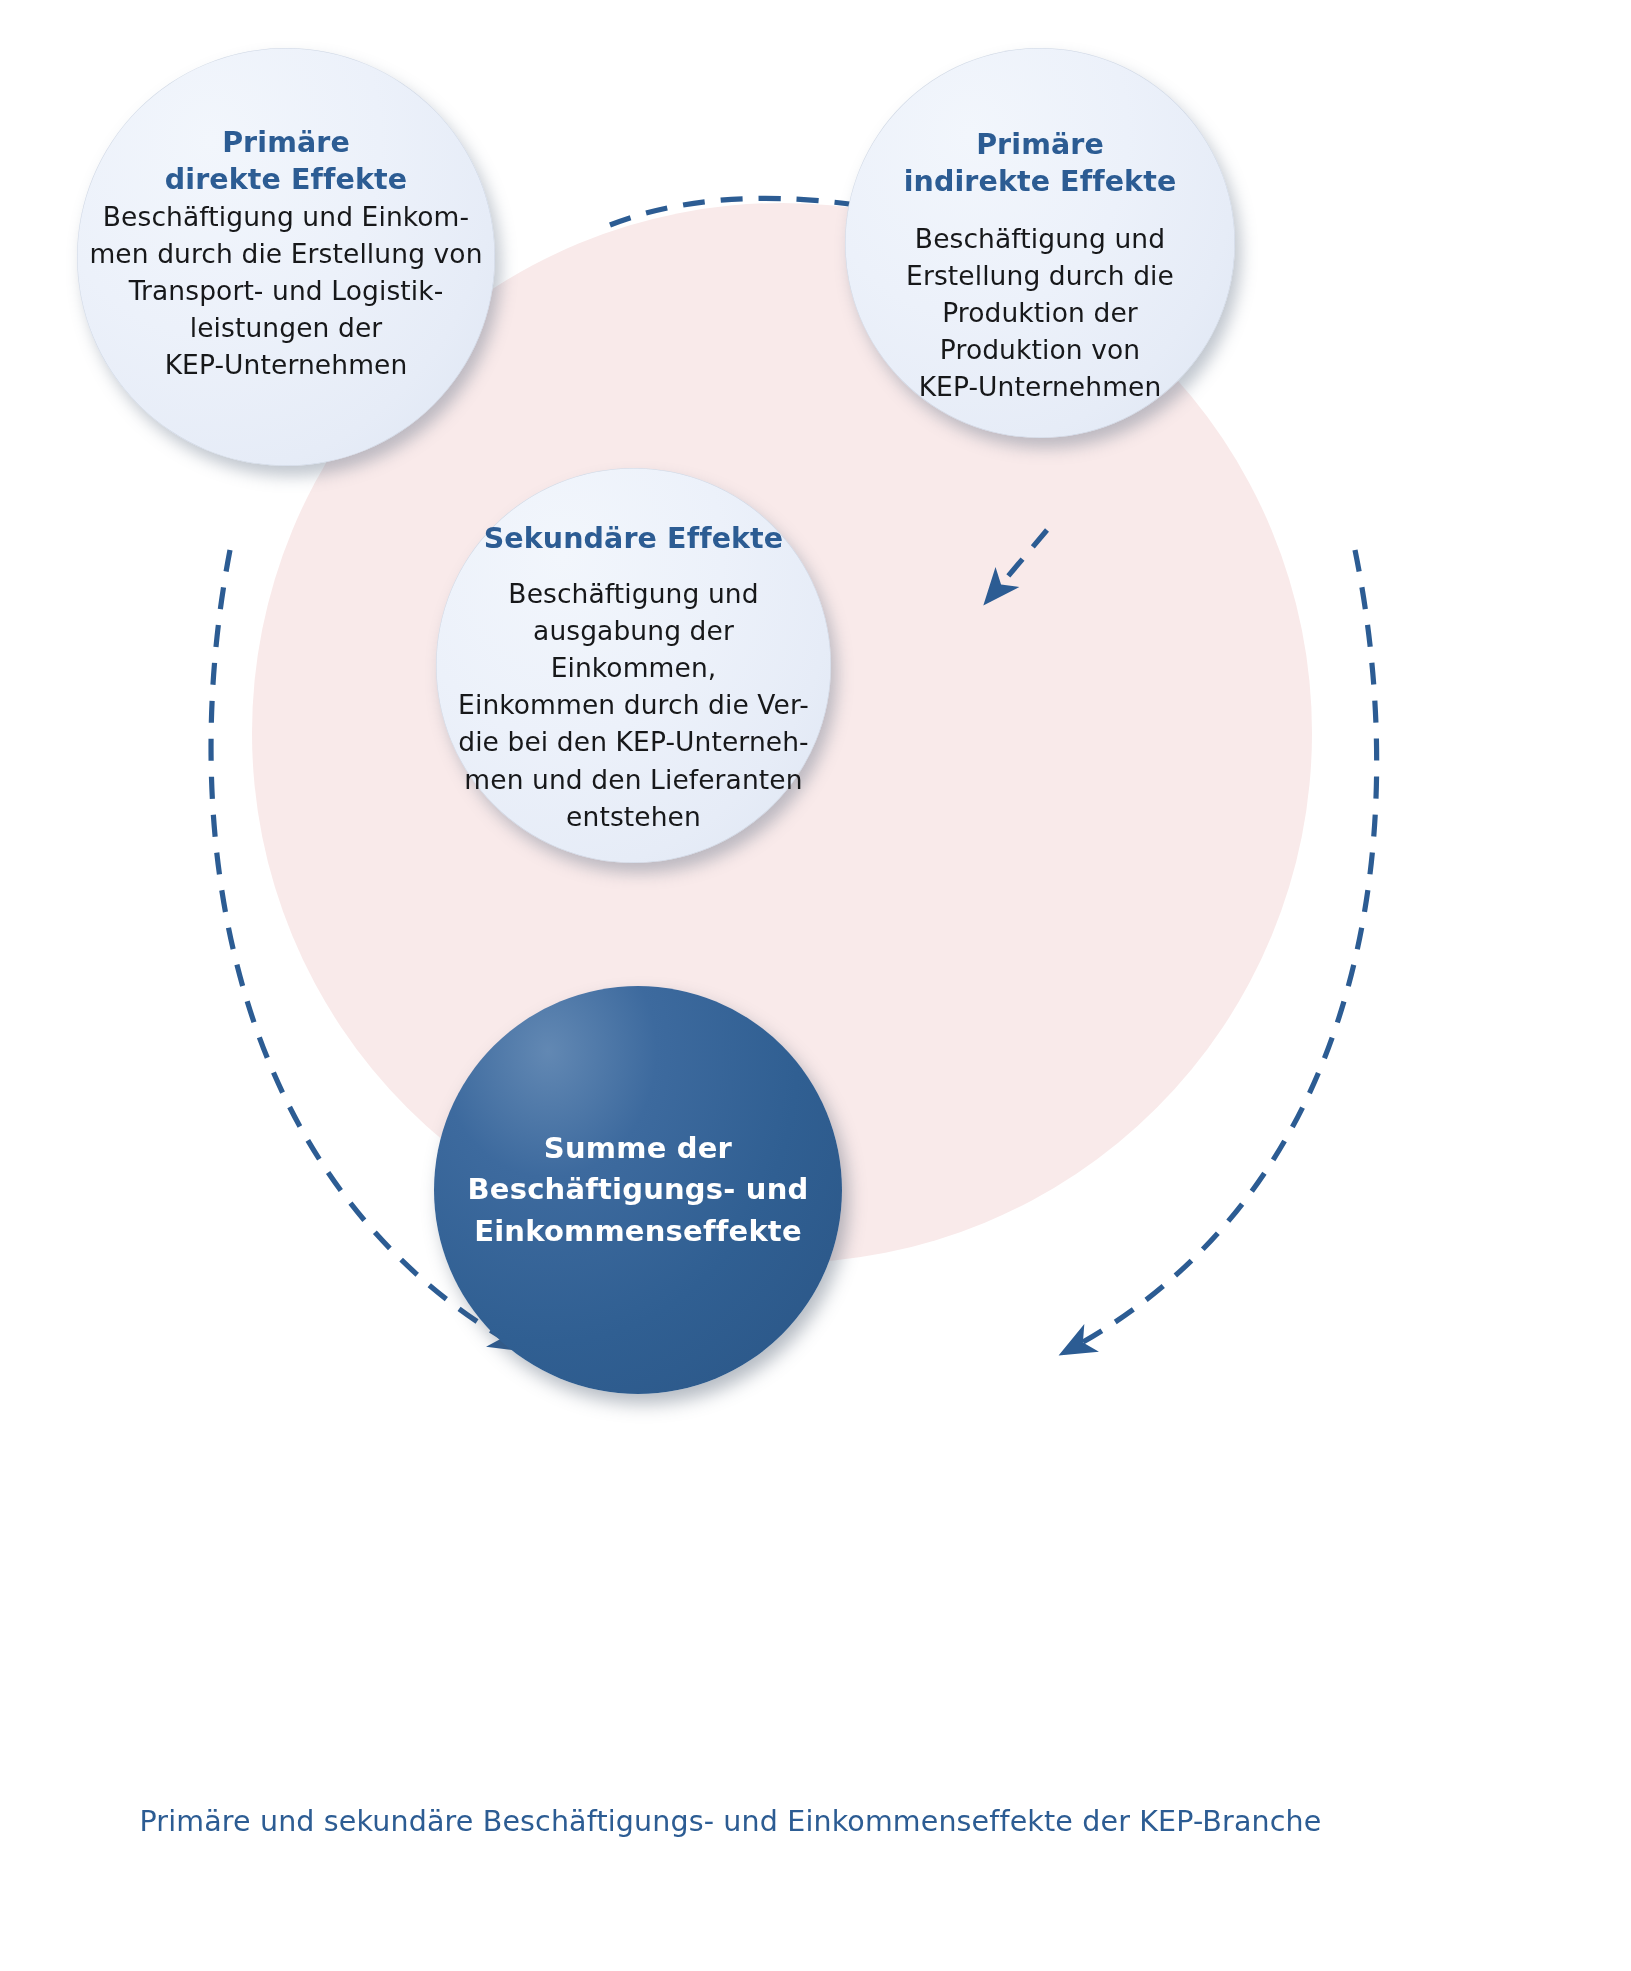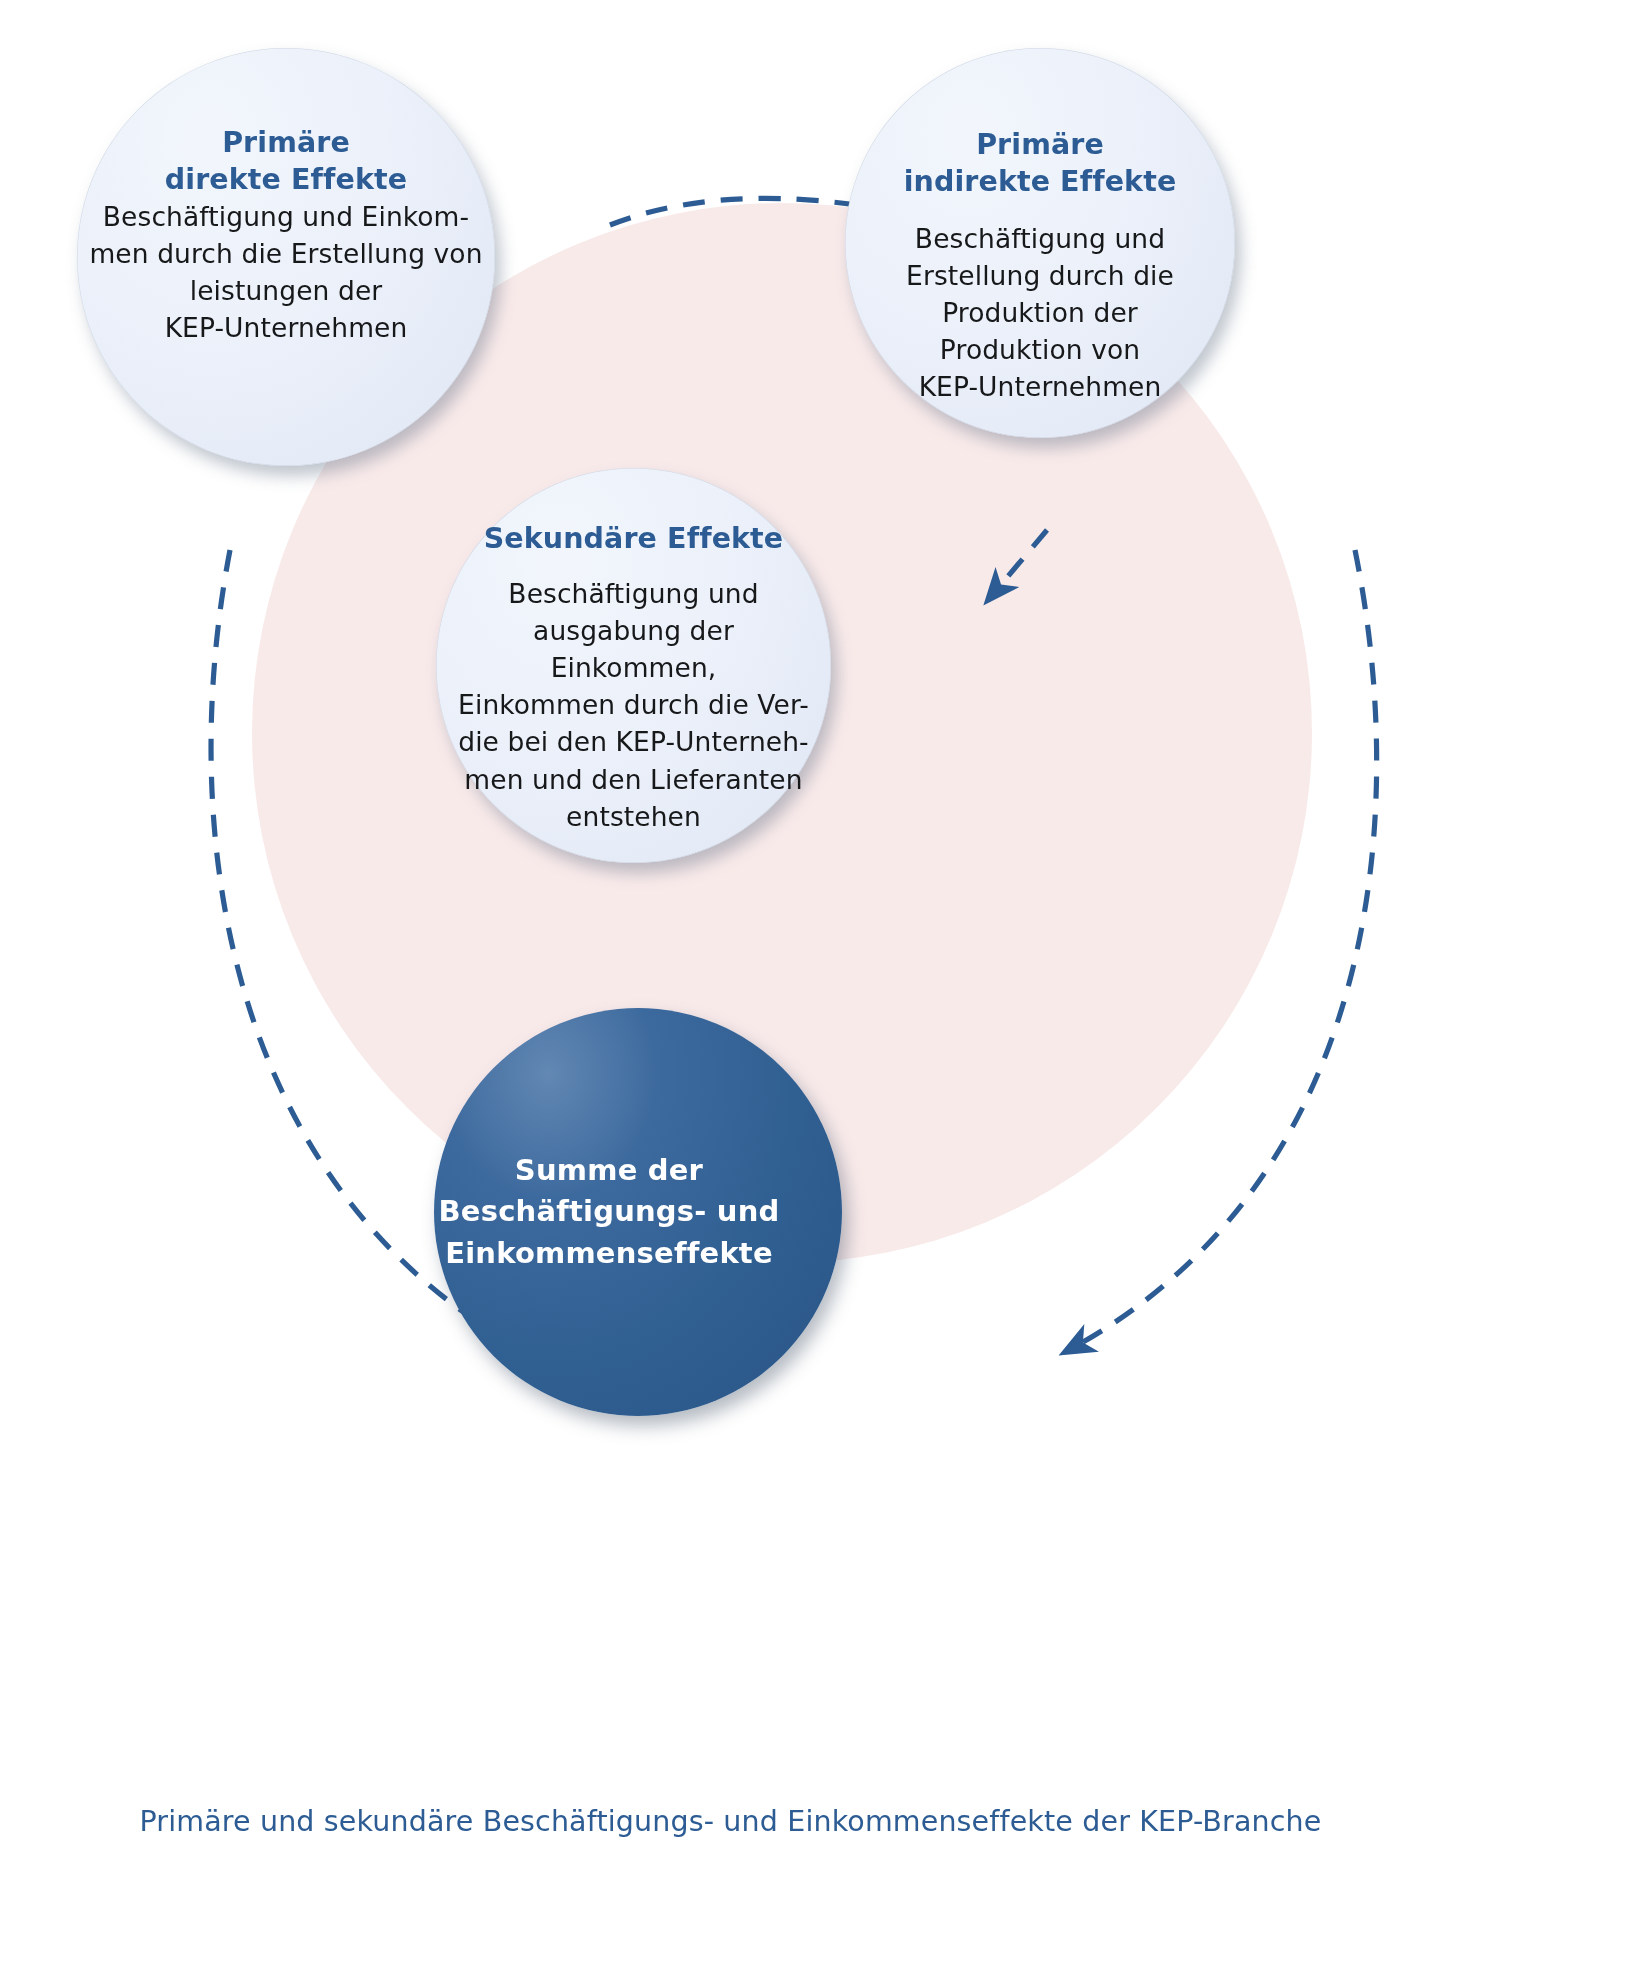--- a/index.html
+++ b/index.html
@@ -78,23 +78,23 @@
   #circle-secondary {
     left: 436px; top: 468px;
     width: 395px; height: 395px;
     padding-top: 52px;
   }
   #circle-secondary .bubble-title { font-size: 28.5px; }
   #circle-secondary .bubble-body  { font-size: 26.5px; margin-top: 18px; width: 372px; }
 
   
   #circle-sum {
-    left: 434px; top: 1008px;
+    left: 434px; top: 986px;
     width: 408px; height: 408px;
-    align-items: flex-start;
+    align-items: center;
     justify-content: center;
     background: radial-gradient(ellipse at 30% 18%,
                 #5b81ad 0%, #40699c 22%, #2f5f93 55%, #2a5party 60%, #27547f 100%);
     background: radial-gradient(ellipse at 30% 18%,
                 #6086b1 0%, #44six 1%, #3a6599 24%, #2f5c8e 58%, #2a5483 100%);
     background: radial-gradient(ellipse at 28% 16%,
                 #6288b3 0%, #3d6a9e 26%, #305f92 60%, #2a5585 100%);
     box-shadow: 6px 10px 18px rgba(70,85,105,0.40);
   }
   #circle-sum .sum-label {
@@ -155,20 +155,21 @@
   </svg>
 
   <div class="bubble bubble-light" id="circle-primary-direct">
     <div class="bubble-title">
       <div>Primäre</div>
       <div>direkte Effekte</div>
     </div>
     <div class="bubble-body">
       <div>Beschäftigung und Einkom-</div>
       <div>men durch die Erstellung von</div>
+      <div>Transport- und Logistik-</div>
       <div>leistungen der</div>
       <div>KEP-Unternehmen</div>
     </div>
   </div>
 
   <div class="bubble bubble-light" id="circle-primary-indirect">
     <div class="bubble-title">
       <div>Primäre</div>
       <div>indirekte Effekte</div>
     </div>

